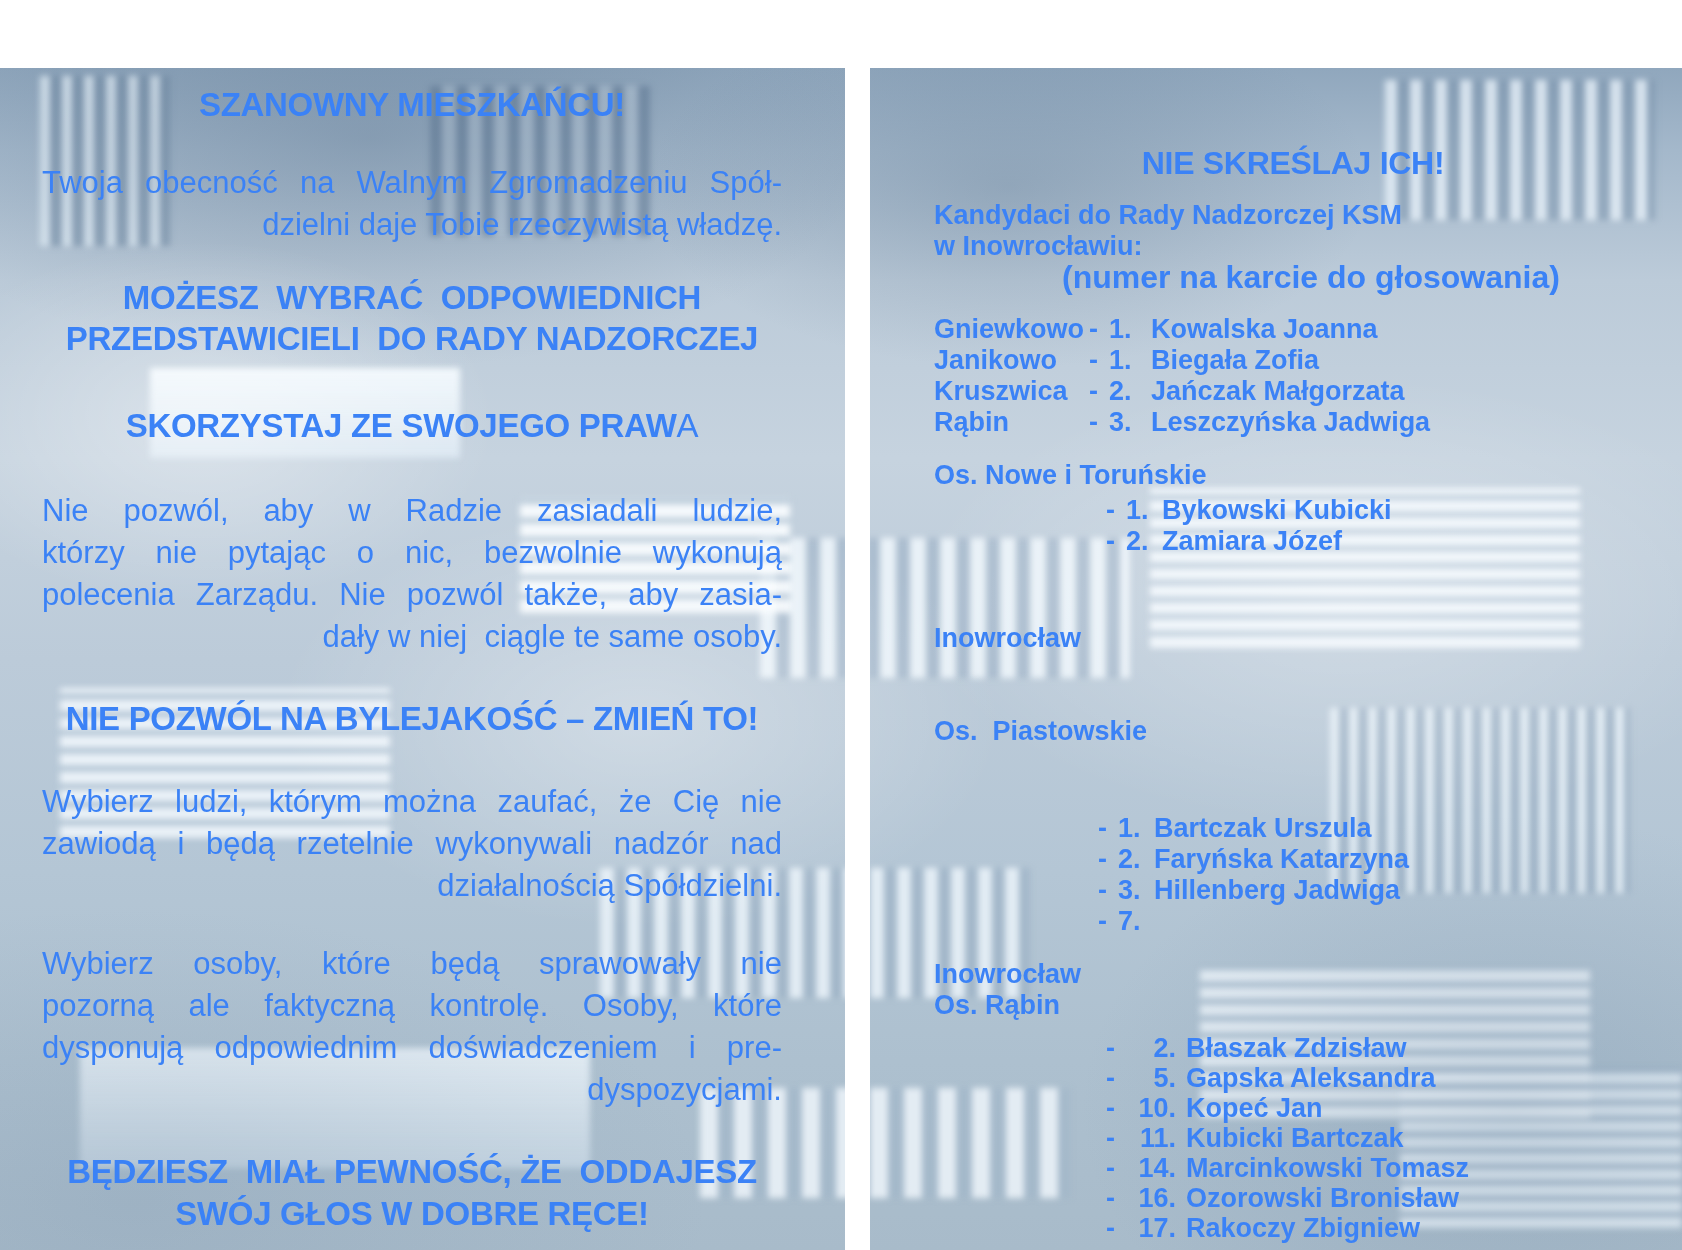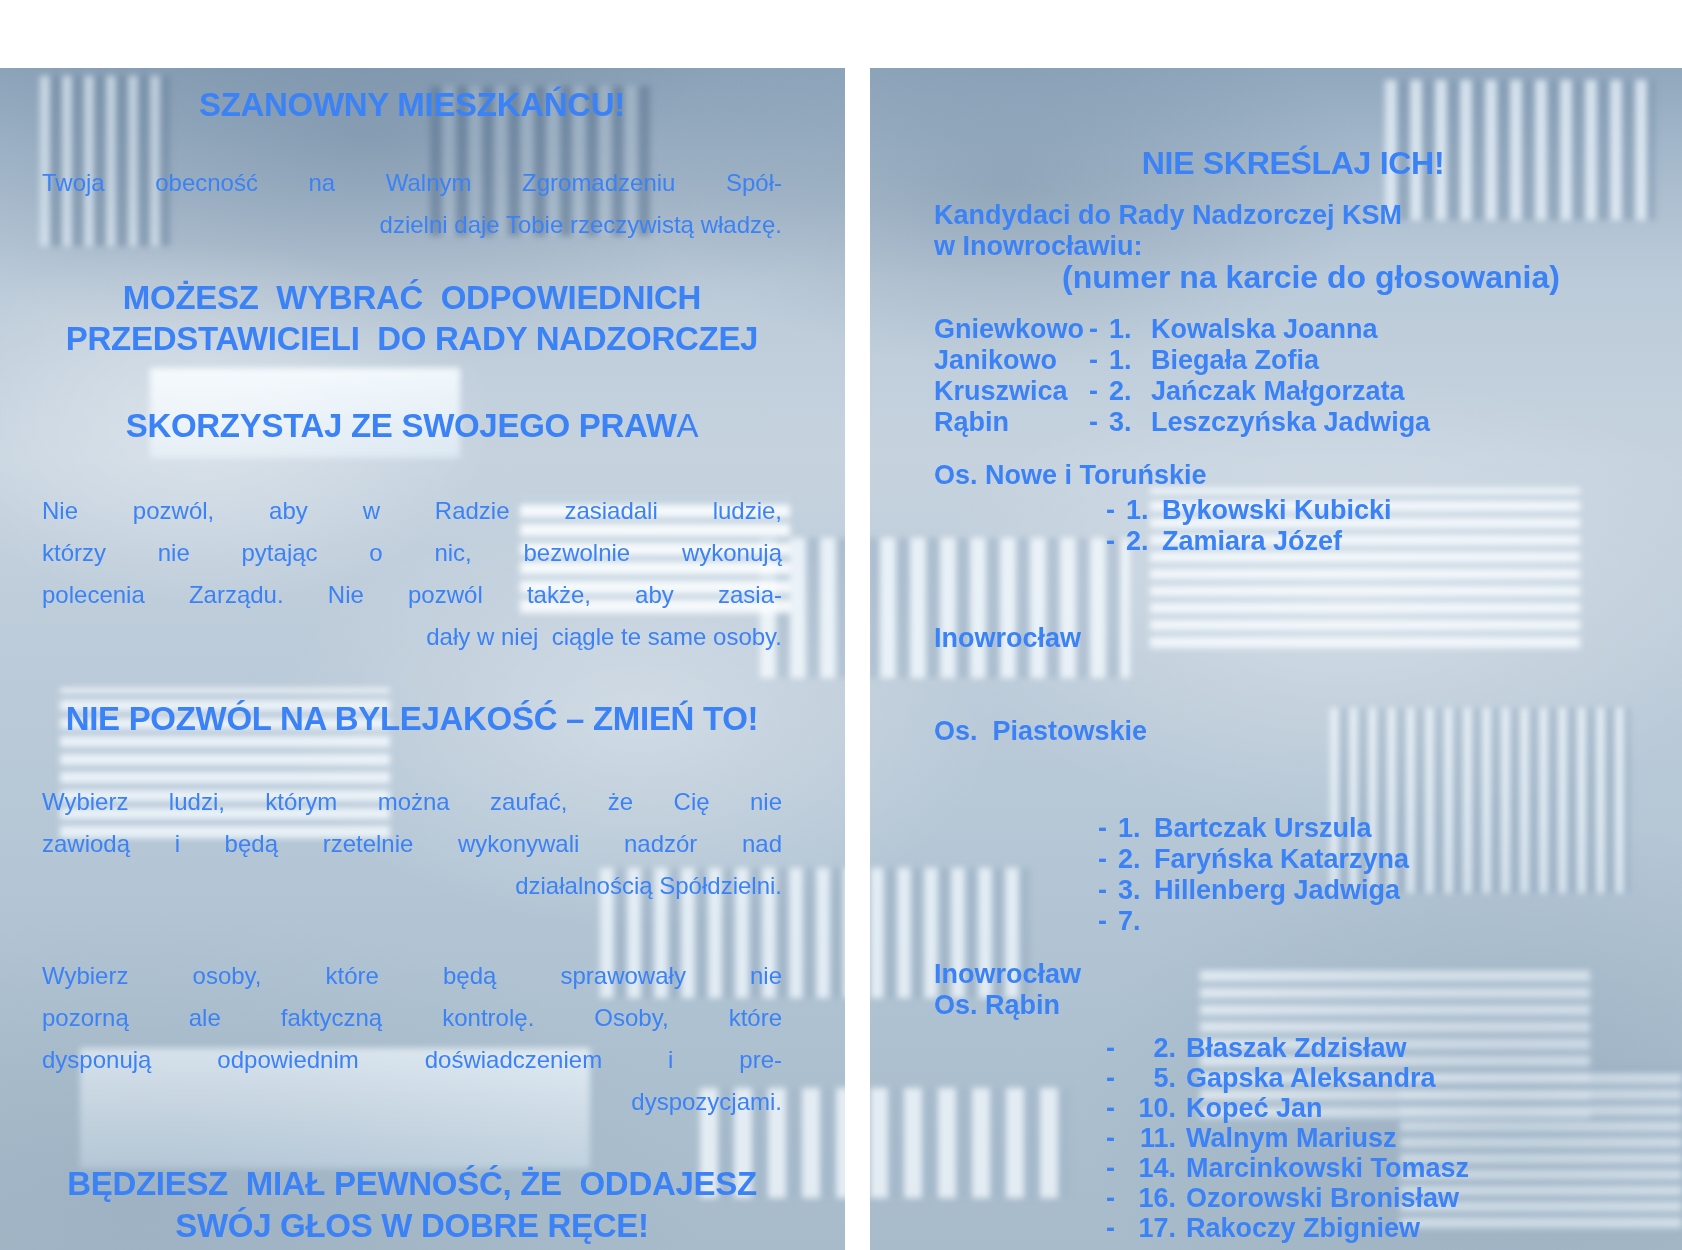--- a/index.html
+++ b/index.html
@@ -67,25 +67,25 @@
   .pre{white-space:pre-wrap;}
   
   .lp-h{font-weight:700;font-size:33px;letter-spacing:-.3px;text-align:center;margin:0;}
   .lp-h .line{line-height:41px;}
   .h1{line-height:40px;}
   .h3{margin-top:46px;line-height:41px;}
   .h3 .lighter{font-weight:400;}
   .h4{margin-top:40px;line-height:41px;}
   .h5{margin-top:40px;}
   .h5 .line{line-height:42px;}
-  .para{font-size:24px;line-height:42px;font-weight:400;margin:0;}
+  .para{font-size:31px;line-height:42px;font-weight:400;margin:0;}
   .p1{margin-top:37px;}
   .p2{margin-top:44px;}
   .p3{margin-top:42px;}
-  .p4{margin-top:48px;}
+  .p4{margin-top:36px;}
   .h2{margin-top:31px;}
   .jl{text-align:justify;text-align-last:justify;}
   .jend{text-align:right;white-space:pre-wrap;}
   
   .rp{font-size:27px;font-weight:700;line-height:31px;}
   .rp-title{font-size:32px;font-weight:700;letter-spacing:-.3px;text-align:center;line-height:42px;margin:2px;}
   .rp-sub{margin-top:16px;}
   .rp-note{font-size:32px;margin-left:128px;}
   .towns{margin-top:21px;}
   .trow{display:flex;}
@@ -253,21 +253,21 @@
         <span class="cname">Gapska Aleksandra</span>
       </div>
       <div class="irow g3">
         <span class="dash">-</span>
         <span class="num">10.</span>
         <span class="cname">Kopeć Jan</span>
       </div>
       <div class="irow g3">
         <span class="dash">-</span>
         <span class="num">11.</span>
-        <span class="cname">Walnym Mariusz</span>
+        <span class="cname">Kubicki Bartczak</span>
       </div>
       <div class="irow g3">
         <span class="dash">-</span>
         <span class="num">14.</span>
         <span class="cname">Marcinkowski Tomasz</span>
       </div>
       <div class="irow g3">
         <span class="dash">-</span>
         <span class="num">16.</span>
         <span class="cname">Ozorowski Bronisław</span>

